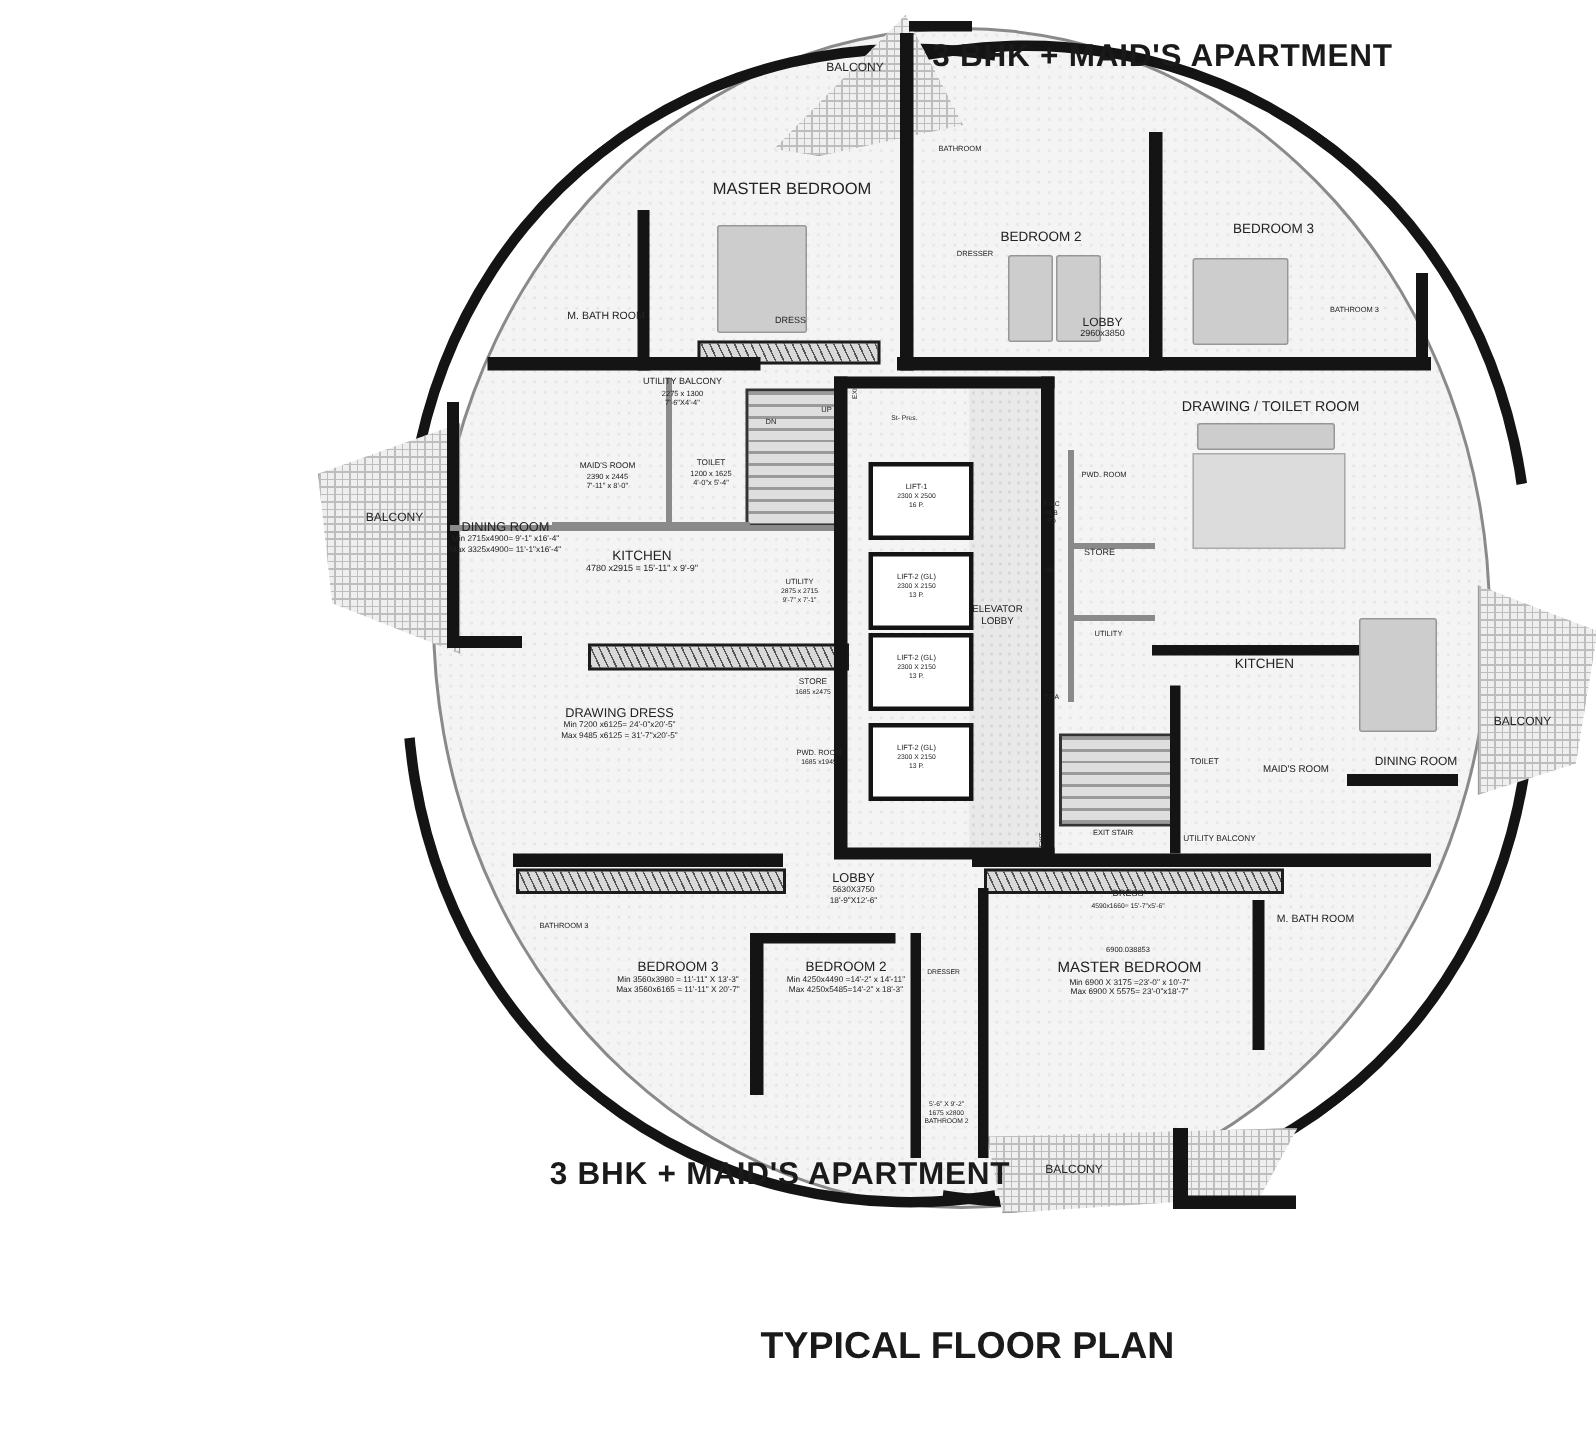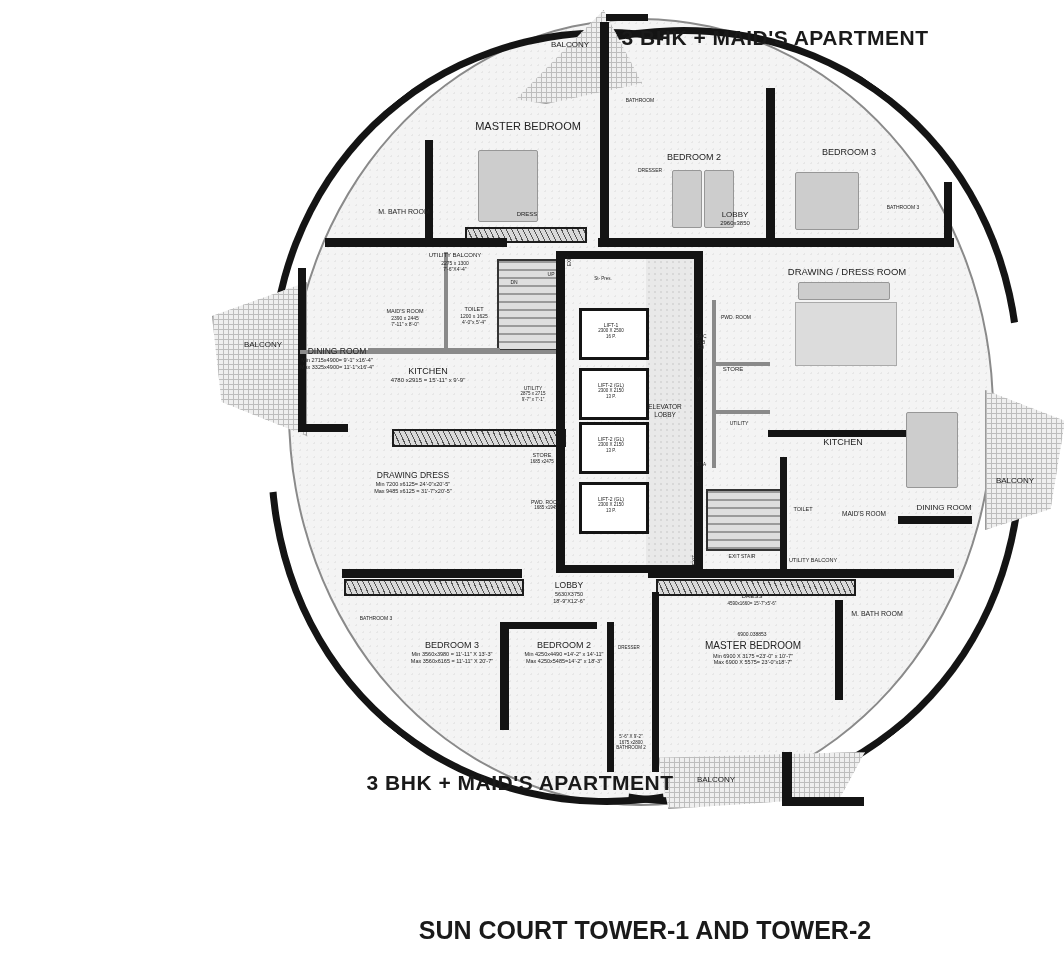--- a/index.html
+++ b/index.html
@@ -105,21 +105,21 @@
       <div class="lbl" style="left: 570px; top: 45px; font-size: 8px;"><div>BALCONY</div></div>
       <div class="lbl" style="left: 528px; top: 127px; font-size: 11px;"><div>MASTER BEDROOM</div></div>
       <div class="lbl" style="left: 404px; top: 212px; font-size: 7px;"><div>M. BATH ROOM</div></div>
       <div class="lbl" style="left: 527px; top: 215px; font-size: 6px;"><div>DRESS</div></div>
       <div class="lbl" style="left: 640px; top: 100px; font-size: 5px;"><div>BATHROOM</div></div>
       <div class="lbl" style="left: 650px; top: 170px; font-size: 5px;"><div>DRESSER</div></div>
       <div class="lbl" style="left: 694px; top: 158px; font-size: 9px;"><div>BEDROOM 2</div></div>
       <div class="lbl" style="left: 849px; top: 153px; font-size: 9px;"><div>BEDROOM 3</div></div>
       <div class="lbl" style="left: 903px; top: 207px; font-size: 5px;"><div>BATHROOM 3</div></div>
       <div class="lbl" style="left: 735px; top: 219px; font-size: 8px;"><div>LOBBY</div><div style="font-size: 6px;">2960x3850</div></div>
-      <div class="lbl" style="left: 847px; top: 272px; font-size: 9.5px;"><div>DRAWING / DRESS ROOM</div></div>
+      <div class="lbl" style="left: 847px; top: 272px; font-size: 9.5px;"><div>DRAWING / TOILET ROOM</div></div>
       <div class="lbl" style="left: 455px; top: 262px; font-size: 6px;"><div>UTILITY BALCONY</div><div style="font-size: 5px;">2275 x 1300
 7'-6"X4'-4"</div></div>
       <div class="lbl" style="left: 405px; top: 318px; font-size: 5.5px;"><div>MAID'S ROOM</div><div style="font-size: 5px;">2390 x 2445
 7'-11" x 8'-0"</div></div>
       <div class="lbl" style="left: 474px; top: 316px; font-size: 5.5px;"><div>TOILET</div><div style="font-size: 5px;">1200 x 1625
 4'-0"x 5'-4"</div></div>
       <div class="lbl" style="left: 337px; top: 358px; font-size: 8.5px;"><div>DINING ROOM</div><div style="font-size: 5.5px;">Min 2715x4900= 9'-1" x16'-4"
 Max 3325x4900= 11'-1"x16'-4"</div></div>
       <div class="lbl" style="left: 428px; top: 375px; font-size: 9px;"><div>KITCHEN</div><div style="font-size: 6px;">4780 x2915 = 15'-11" x 9'-9"</div></div>
       <div class="lbl" style="left: 263px; top: 345px; font-size: 8px;"><div>BALCONY</div></div>
@@ -173,15 +173,15 @@
 Max 6900 X 5575= 23'-0"x18'-7"</div></div>
       <div class="lbl" style="left: 629px; top: 648px; font-size: 4.5px;"><div>DRESSER</div></div>
       <div class="lbl" style="left: 631px; top: 742px; font-size: 4.5px;"><div>5'-6" X 9'-2"
 1675 x2800
 BATHROOM 2</div></div>
       <div class="lbl" style="left: 716px; top: 780px; font-size: 8px;"><div>BALCONY</div></div>
     </div>
 
   <div class="big-title" style="left:775px;top:38px">3 BHK + MAID'S APARTMENT</div>
   <div class="big-title" style="left:520px;top:783px">3 BHK + MAID'S APARTMENT</div>
-  <div class="caption" style="left:645px;top:930px">SUN COURT TOWER-1 AND TOWER-2</div>
+  <div class="caption" style="left:645px;top:898px">TYPICAL FLOOR PLAN</div>
 
 </div>
 
 </body></html>

